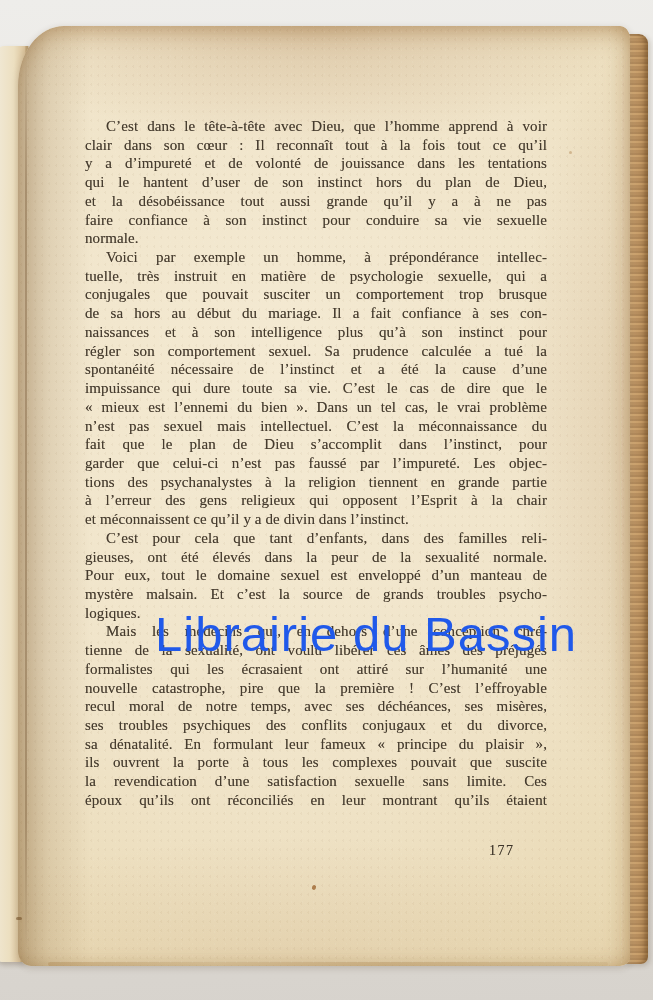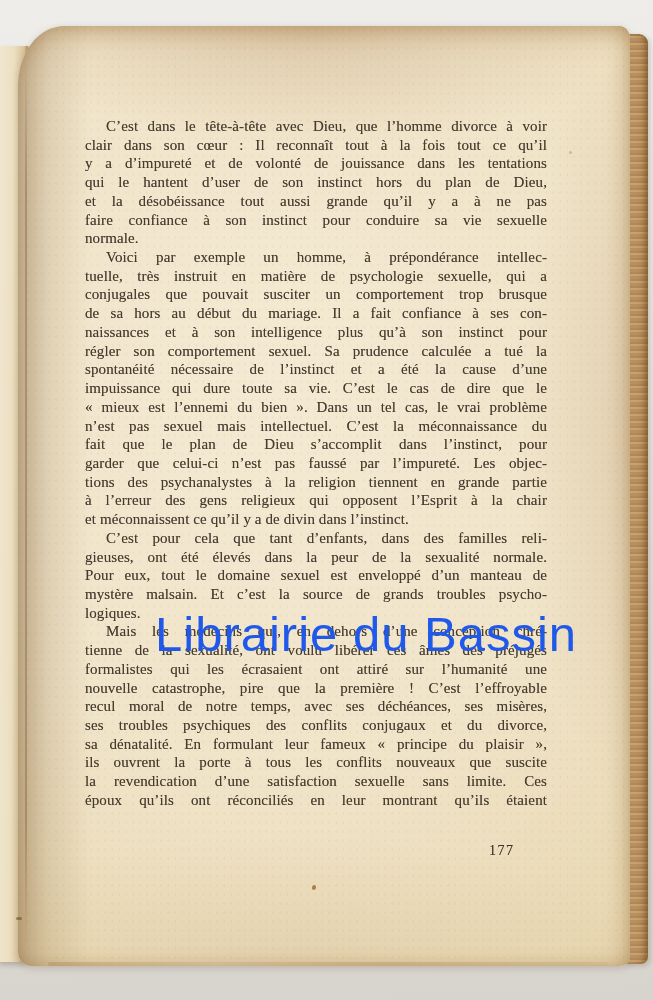--- a/index.html
+++ b/index.html
@@ -103,21 +103,21 @@
 </head>
 <body>
 
 <div class="canvas">
   <div class="under-pages"></div>
   <div class="page-stack"></div>
   <div class="page">
     <div class="page-texture"></div>
     <div class="gutter"></div>
     <div class="text-block">
-        <div class="line indent">C’est dans le tête-à-tête avec Dieu, que l’homme divorce à voir</div>
+        <div class="line indent">C’est dans le tête-à-tête avec Dieu, que l’homme apprend à voir</div>
         <div class="line">clair dans son cœur : Il reconnaît tout à la fois tout ce qu’il</div>
         <div class="line">y a d’impureté et de volonté de jouissance dans les tentations</div>
         <div class="line">qui le hantent d’user de son instinct hors du plan de Dieu,</div>
         <div class="line">et la désobéissance tout aussi grande qu’il y a à ne pas</div>
         <div class="line">faire confiance à son instinct pour conduire sa vie sexuelle</div>
         <div class="line endline">normale.</div>
         <div class="line indent">Voici par exemple un homme, à prépondérance intellec-</div>
         <div class="line">tuelle, très instruit en matière de psychologie sexuelle, qui a</div>
         <div class="line">conjugales que pouvait susciter un comportement trop brusque</div>
         <div class="line">de sa hors au début du mariage. Il a fait confiance à ses con-</div>
@@ -137,21 +137,21 @@
         <div class="line">Pour eux, tout le domaine sexuel est enveloppé d’un manteau de</div>
         <div class="line">mystère malsain. Et c’est la source de grands troubles psycho-</div>
         <div class="line endline">logiques.</div>
         <div class="line indent">Mais les médecins qui, en dehors d’une conception chré-</div>
         <div class="line">tienne de la sexualité, ont voulu libérer ces âmes des préjugés</div>
         <div class="line">formalistes qui les écrasaient ont attiré sur l’humanité une</div>
         <div class="line">nouvelle catastrophe, pire que la première ! C’est l’effroyable</div>
         <div class="line">recul moral de notre temps, avec ses déchéances, ses misères,</div>
         <div class="line">ses troubles psychiques des conflits conjugaux et du divorce,</div>
         <div class="line">sa dénatalité. En formulant leur fameux « principe du plaisir »,</div>
-        <div class="line">ils ouvrent la porte à tous les conflits nouveaux que suscite</div>
+        <div class="line">ils ouvrent la porte à tous les complexes pouvait que suscite</div>
         <div class="line">la revendication d’une satisfaction sexuelle sans limite. Ces</div>
         <div class="line">époux qu’ils ont réconciliés en leur montrant qu’ils étaient</div>
       </div>
     <div class="folio">177</div>
     <div class="speck s1"></div>
     <div class="speck s3"></div>
     <div class="bottom-edge"></div>
     <div class="watermark" style="color: rgb(32, 89, 234);">Librairie du Bassin</div>
   </div>
   <div class="speck s2"></div>

